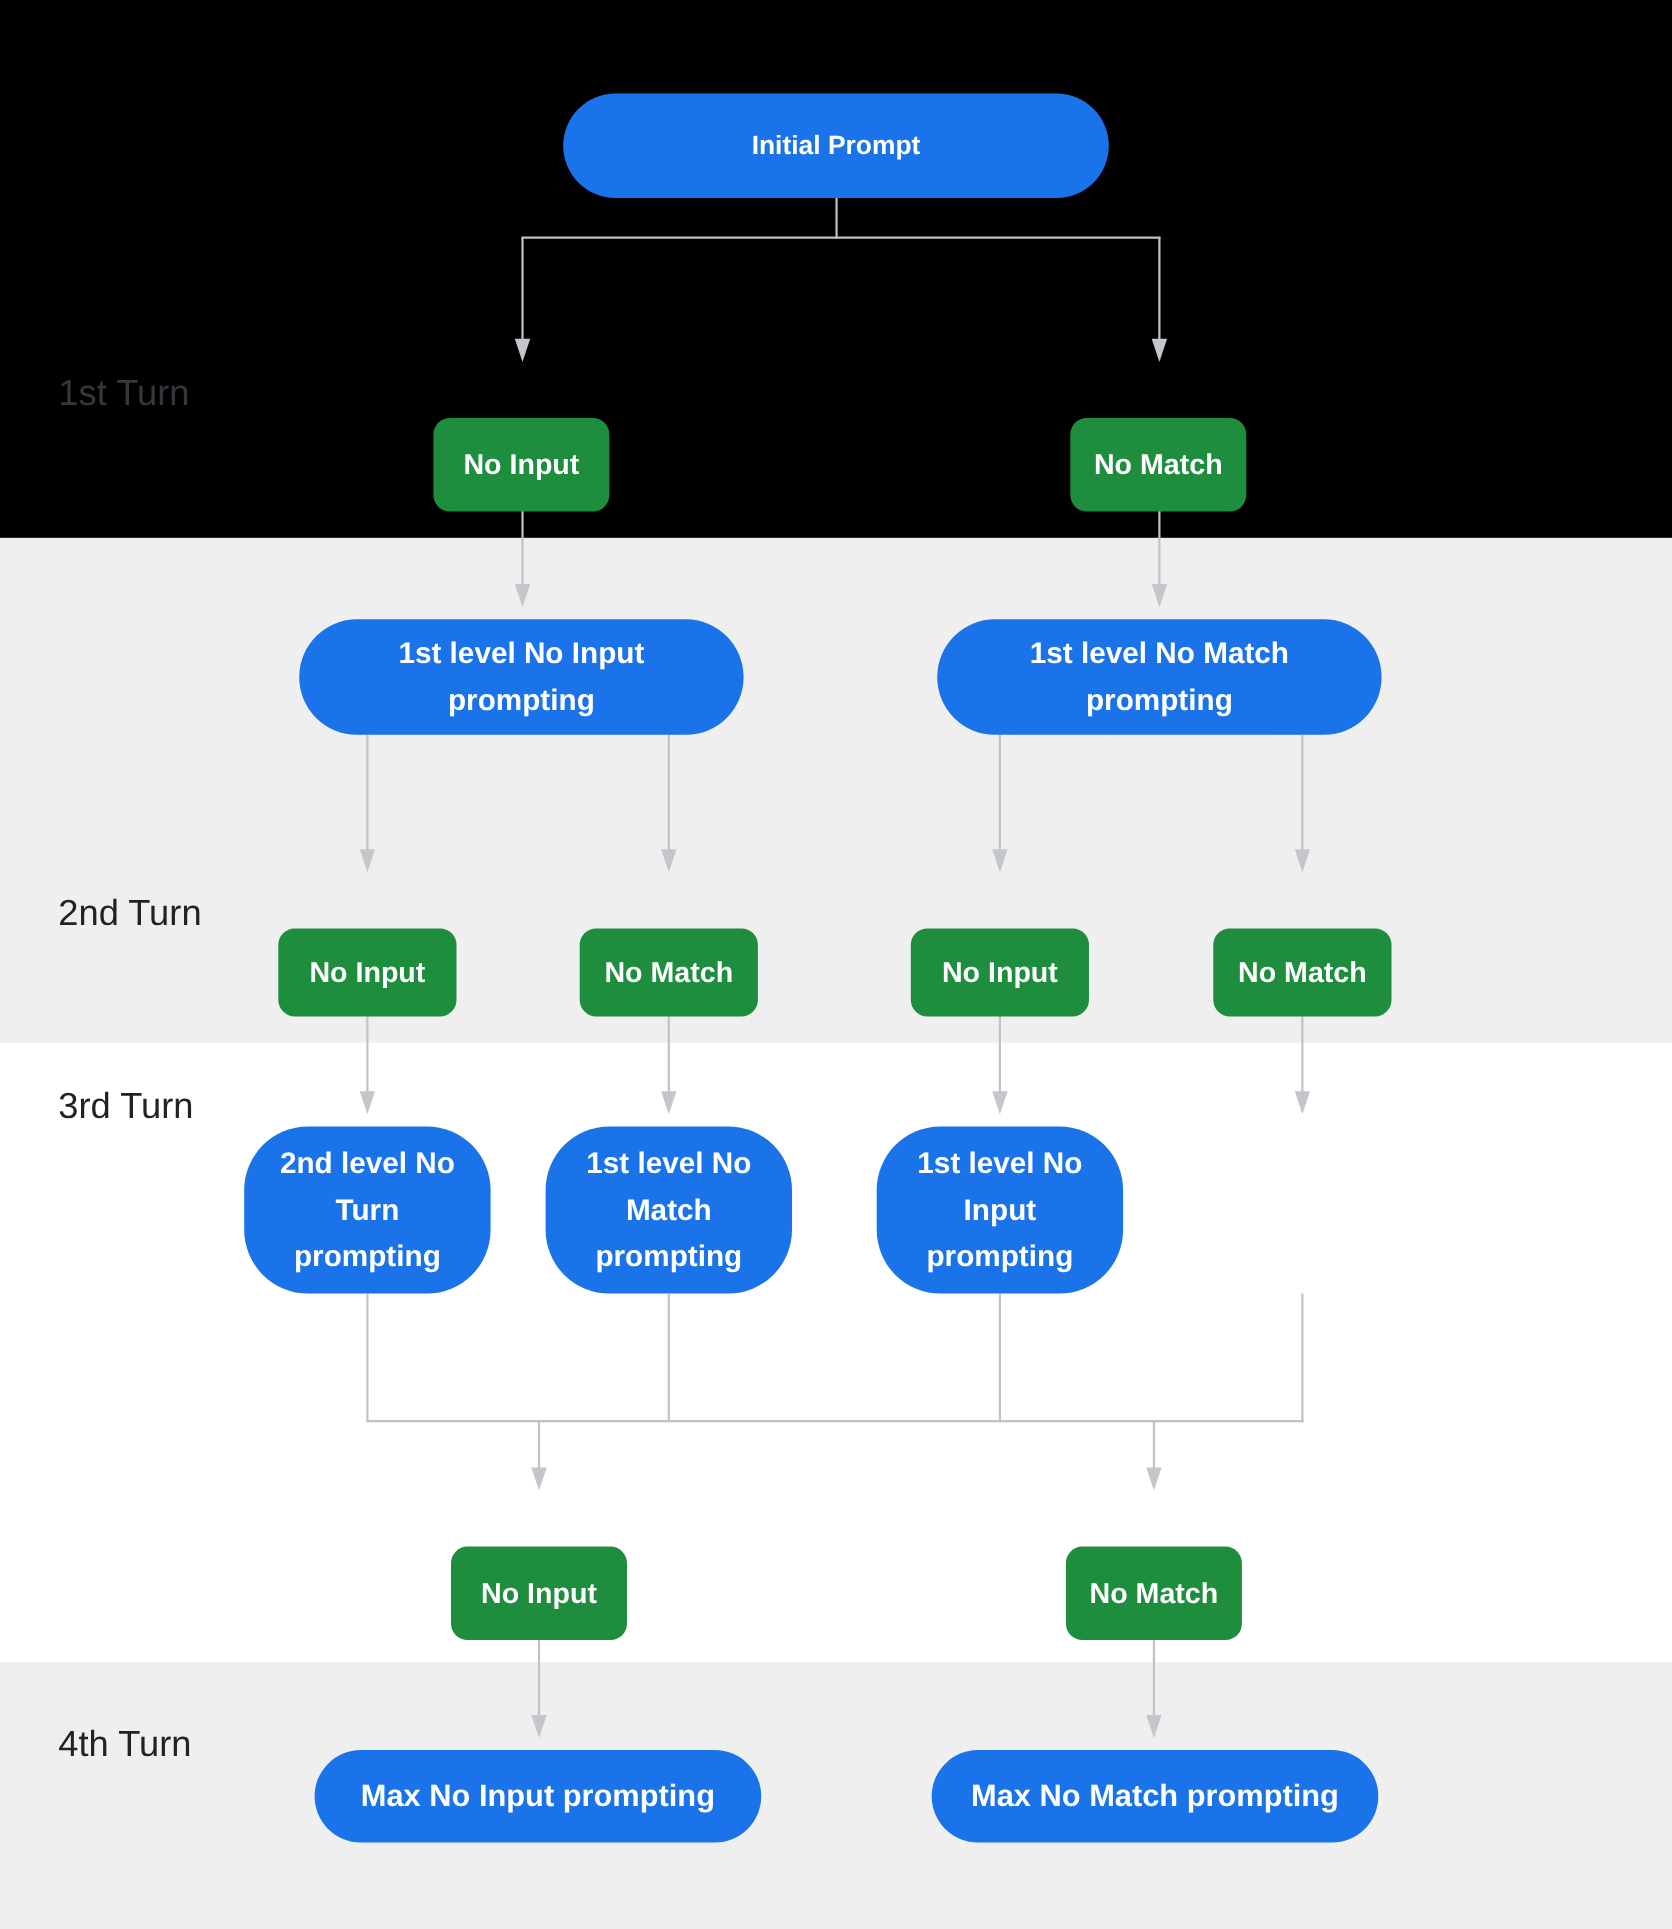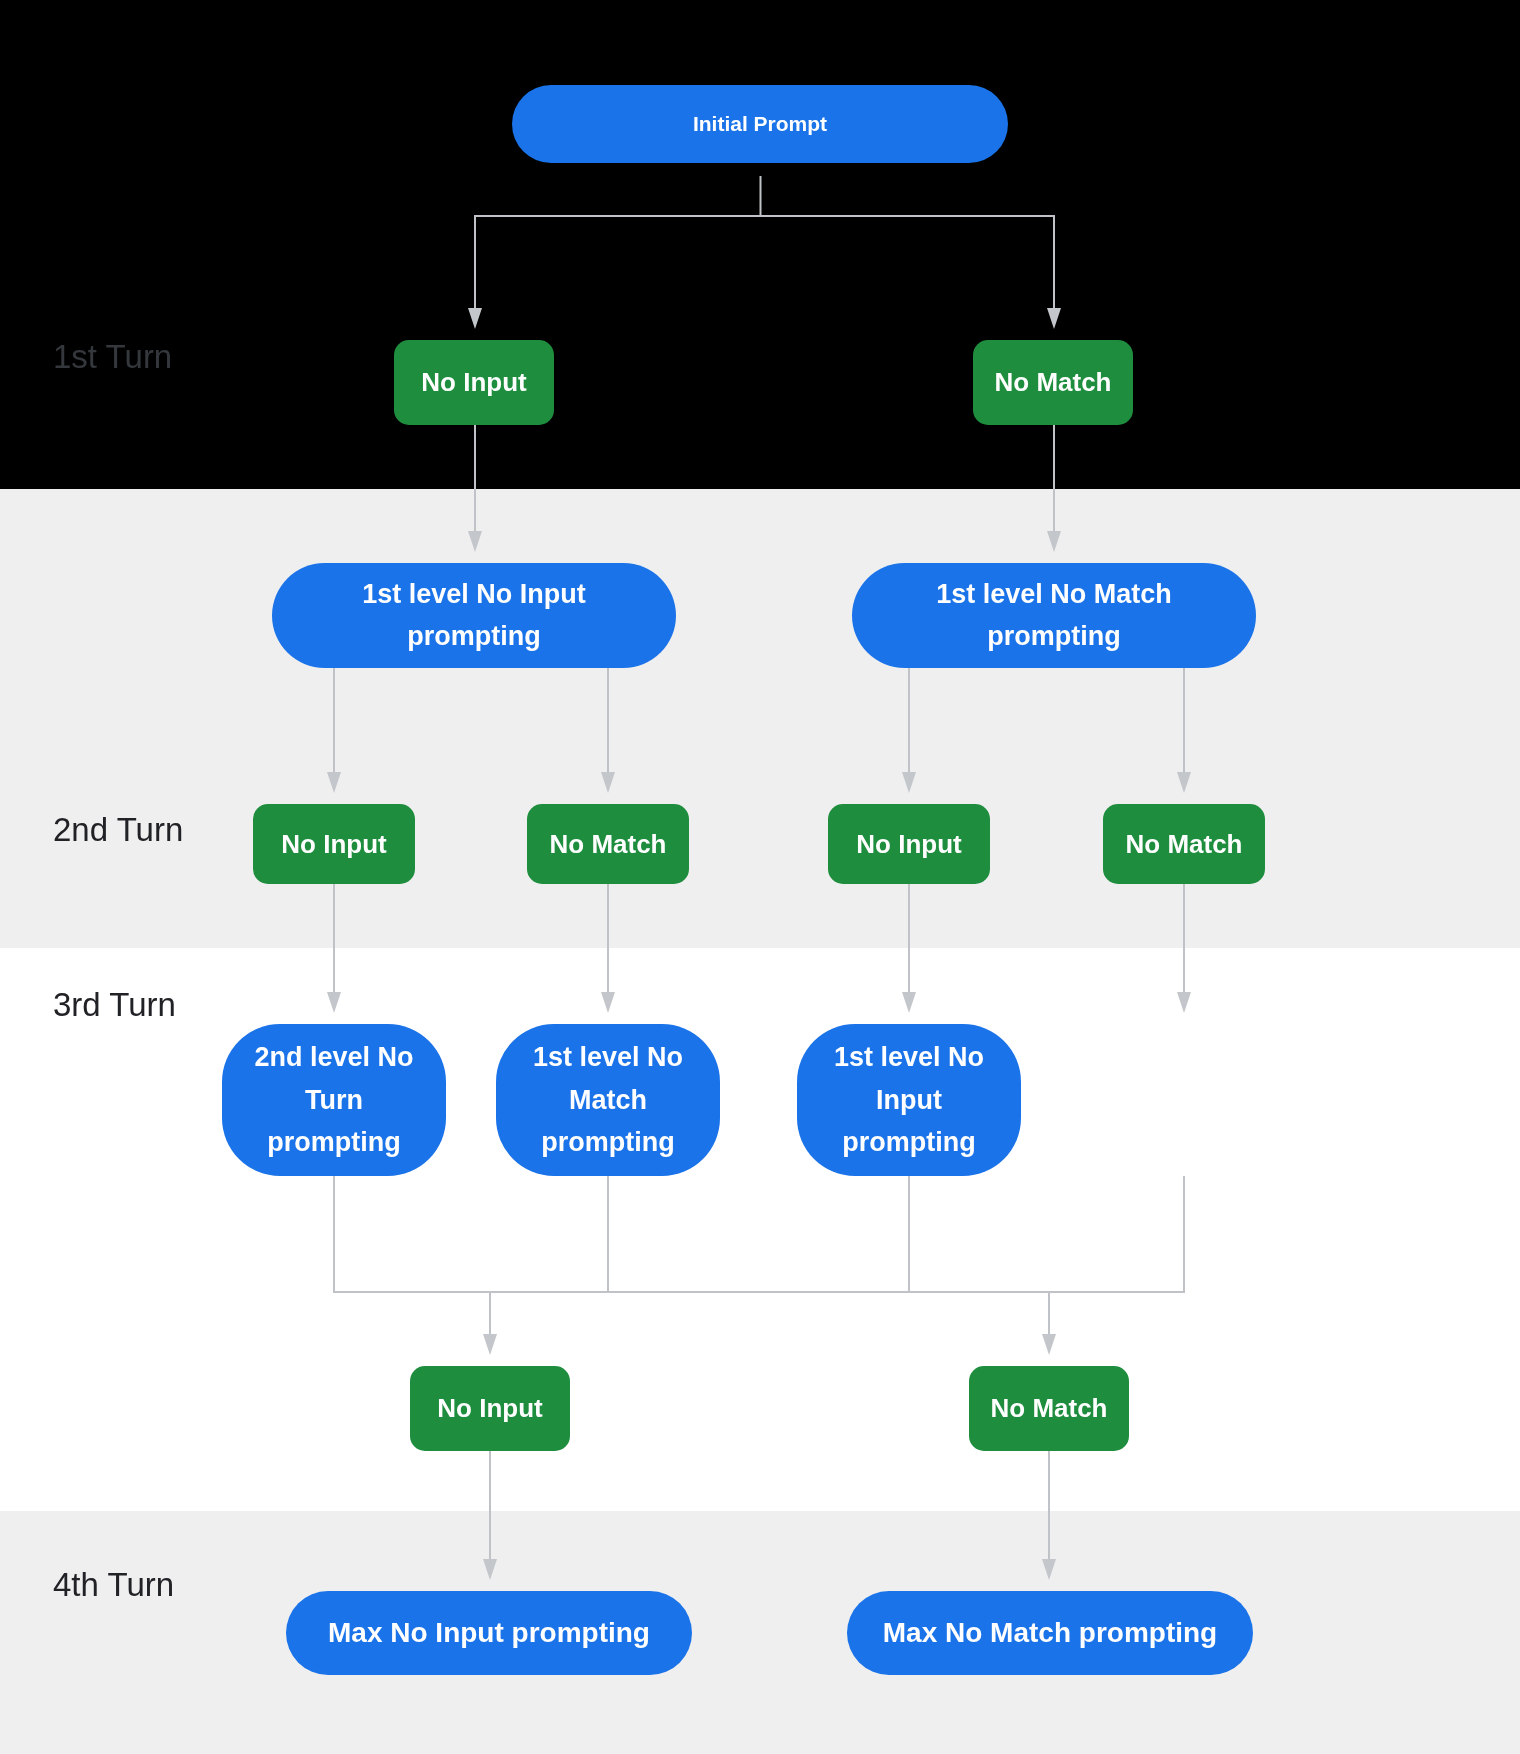--- a/index.html
+++ b/index.html
@@ -30,23 +30,23 @@
   }
   .turn-label.dim{color:var(--label-dim);}
   svg.connectors{position:absolute;top:0;left:0;pointer-events:none;}
   .cline{stroke:var(--arrow-gray);stroke-width:2;fill:none;}
   .chead{fill:var(--arrow-head);stroke:none;}
   .node{
     position:absolute;display:flex;align-items:center;justify-content:center;
     text-align:center;color:var(--text-white);font-weight:600;box-sizing:border-box;
   }
   .node.blue{background:var(--node-blue);}
-  .node.green{background:var(--node-green);border-radius:15px;font-size:26px;}
+  .node.green{background:var(--node-green);border-radius:15px;font-size:26px;margin-top:40px;}
   .node.capsule{border-radius:999px;}
-  .initial{left:512px;top:85px;width:496px;height:78px;font-size:21px;}
+  .initial{left:512px;top:85px;width:496px;height:95px;font-size:24px;}
   .t1-ni{left:394px;top:340px;width:160px;height:85px;}
   .t1-nm{left:973px;top:340px;width:160px;height:85px;}
   .t2-pill{top:563px;width:404px;height:105px;font-size:27px;line-height:1.55;padding:0 30px;}
   .t2-pill.a{left:272px;}
   .t2-pill.b{left:852px;}
   .t2-box{top:804px;width:162px;height:80px;}
   .t2-box.c1{left:253px;}
   .t2-box.c2{left:527px;}
   .t2-box.c3{left:828px;}
   .t2-box.c4{left:1103px;}

